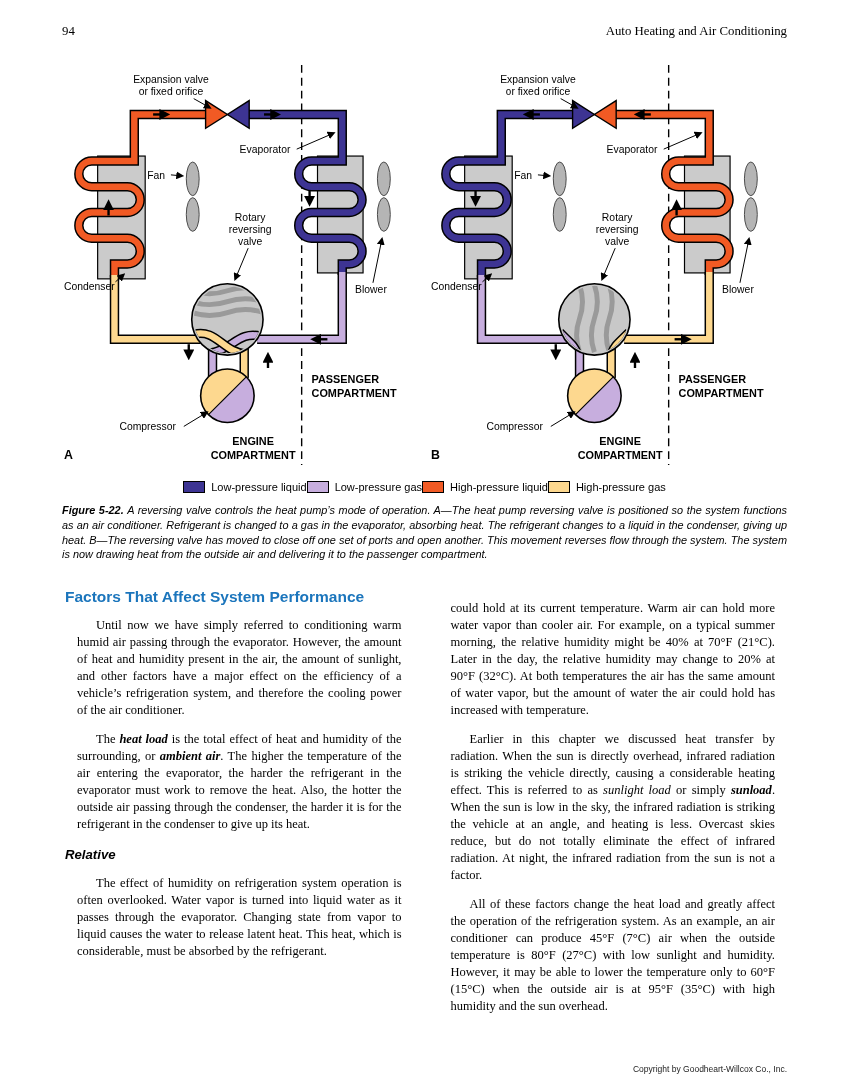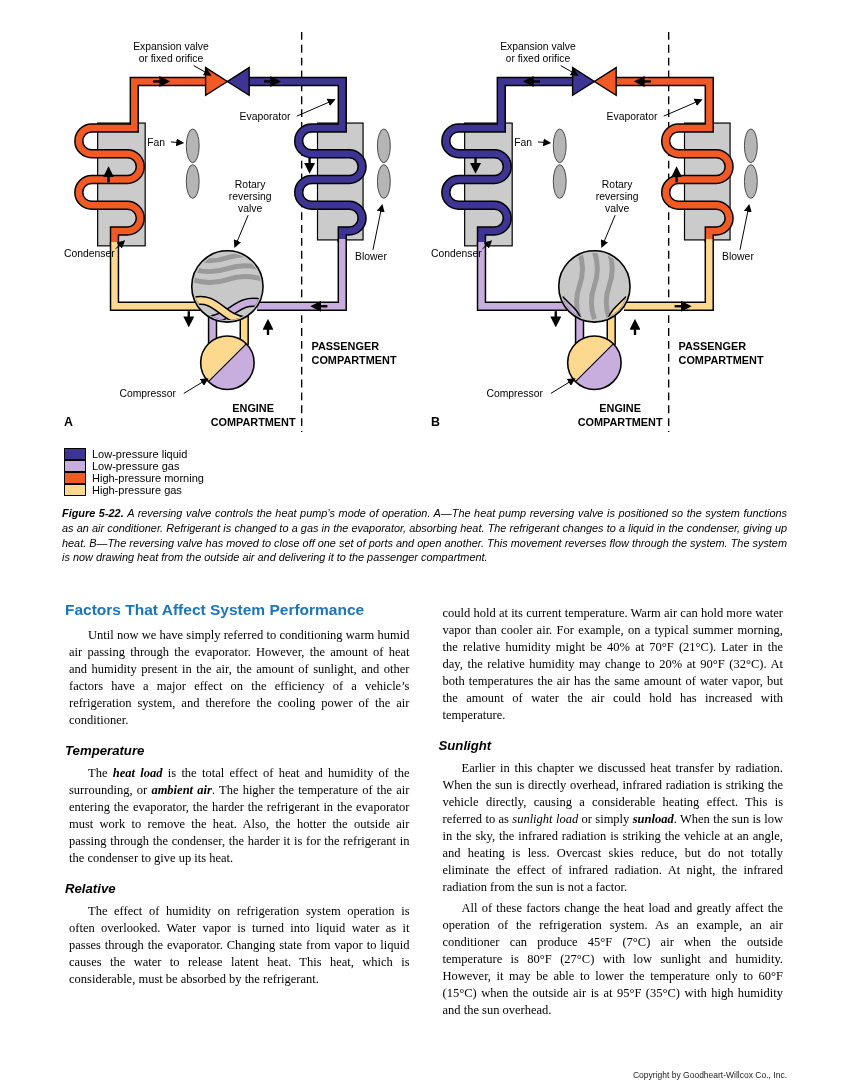--- a/index.html
+++ b/index.html
@@ -21,45 +21,49 @@
   .pipe { fill:none; stroke-width:6.5; }
   .hpl { stroke:#f15a24; } .hpg { stroke:#fdd88f; }
   .lpl { stroke:#3d3493; } .lpg { stroke:#c7aede; }
   .f-hpl { fill:#f15a24; stroke:#000; stroke-width:1.4; }
   .f-lpl { fill:#3d3493; stroke:#000; stroke-width:1.4; }
   .farrow { stroke:#000; stroke-width:2.4; }
   .leader line { stroke:#000; stroke-width:1; }
   .stripe { fill:none; stroke:#9a9a9a; stroke-width:5; }
 
   .legend { display:flex; justify-content:center; margin:9px 2px 10px 2px;
-            font-family:"Liberation Sans", sans-serif; font-size:11px;flex-direction:column; }
+            font-family:"Liberation Sans", sans-serif; font-size:11px; }
   .legend-item { display:inline-flex; align-items:center; gap:6px; }
 
   .caption { font-family:"Liberation Sans", sans-serif; font-style:italic; font-size:10.9px;
-             line-height:1.36; text-align:justify; margin-bottom:36px; }
+             line-height:1.36; text-align:justify; margin-bottom:26px; }
   .caption span { white-space:pre-wrap; }
 
   .cols { display:flex; gap:25px;justify-content:flex-end; }
   .col { width:348.5px; font-size:12.5px; line-height:17px; text-align:justify; }
-  .col p { text-indent:19px; margin:4px; }
+  .col p { text-indent:19px; margin:12px; }
   .col p.no-indent { text-indent:0; }
   .col p span { white-space:pre-wrap; }
   h2.heading { font-family:"Liberation Sans", sans-serif; font-size:15.5px; font-weight:bold;
                color:#1b75bc; margin:0 0 9px 0; }
   h3.subhead { font-family:"Liberation Sans", sans-serif; font-size:13.2px; font-style:italic;
                font-weight:bold; margin:13px 0 6px 0; }
 
-  .footer { position:absolute; right:62px; bottom:7px; font-family:"Liberation Sans", sans-serif;
+  .footer { position:absolute; right:62px; bottom:13px; font-family:"Liberation Sans", sans-serif;
             font-size:8.5px; color:#222; }
 </style>
 </head>
 <body>
 
 <div class="page">
 
+  <div class="header">
+    <span>94</span>
+    <span>Auto Heating and Air Conditioning</span>
+  </div>
 
   <div>
     <div class="diagrams">
 
       <svg class="diagram" width="362" height="415" viewBox="0 0 362 415">
         <defs>
           <marker id="ahF" markerUnits="userSpaceOnUse" markerWidth="11" markerHeight="11" viewBox="0 0 10 10" refX="7" refY="5" orient="auto">
               <path d="M0 0 L10 5 L0 10 Z"></path>
             </marker>
           <marker id="ahL" markerUnits="userSpaceOnUse" markerWidth="8" markerHeight="8" viewBox="0 0 10 10" refX="7" refY="5" orient="auto">
@@ -274,44 +278,42 @@
       <div class="legend-item">
         <svg width="22" height="12">
             <rect x="0.5" y="0.5" width="21" height="11" stroke="#000" fill="#c7aede"></rect>
           </svg>
         <span>Low-pressure gas</span>
       </div>
       <div class="legend-item">
         <svg width="22" height="12">
             <rect x="0.5" y="0.5" width="21" height="11" stroke="#000" fill="#f15a24"></rect>
           </svg>
-        <span>High-pressure morning</span>
+        <span>High-pressure liquid</span>
       </div>
       <div class="legend-item">
         <svg width="22" height="12">
             <rect x="0.5" y="0.5" width="21" height="11" stroke="#000" fill="#fdd88f"></rect>
           </svg>
         <span>High-pressure gas</span>
       </div>
     </div>
 
     <p class="caption"><span style="font-weight: bold; font-style: italic;">Figure 5-22. </span><span style="font-style: italic;">A reversing valve controls the heat pump’s mode of operation. A—The heat pump reversing valve is positioned so the system functions as an air conditioner. Refrigerant is changed to a gas in the evaporator, absorbing heat. The refrigerant changes to a liquid in the condenser, giving up heat. B—The reversing valve has moved to close off one set of ports and open another. This movement reverses flow through the system. The system is now drawing heat from the outside air and delivering it to the passenger compartment.</span></p>
   </div>
 
   <div class="cols">
     <div class="col">
       <h2 class="heading">Factors That Affect System Performance</h2>
       <p>Until now we have simply referred to conditioning warm humid air passing through the evaporator. However, the amount of heat and humidity present in the air, the amount of sunlight, and other factors have a major effect on the efficiency of a vehicle’s refrigeration system, and therefore the cooling power of the air conditioner.</p>
-      <h3 class="subhead">Temperature</h3>
       <p><span>The </span><span style="font-weight: bold; font-style: italic;">heat load</span><span> is the total effect of heat and humidity of the surrounding, or </span><span style="font-weight: bold; font-style: italic;">ambient air</span><span>. The higher the temperature of the air entering the evaporator, the harder the refrigerant in the evaporator must work to remove the heat. Also, the hotter the outside air passing through the condenser, the harder it is for the refrigerant in the condenser to give up its heat.</span></p>
       <h3 class="subhead">Relative</h3>
       <p>The effect of humidity on refrigeration system operation is often overlooked. Water vapor is turned into liquid water as it passes through the evaporator. Changing state from vapor to liquid causes the water to release latent heat. This heat, which is considerable, must be absorbed by the refrigerant.</p>
     </div>
     <div class="col">
       <p class="no-indent">could hold at its current temperature. Warm air can hold more water vapor than cooler air. For example, on a typical summer morning, the relative humidity might be 40% at 70°F (21°C). Later in the day, the relative humidity may change to 20% at 90°F (32°C). At both temperatures the air has the same amount of water vapor, but the amount of water the air could hold has increased with temperature.</p>
-      <h3 class="subhead">Sunlight</h3>
       <p><span>Earlier in this chapter we discussed heat transfer by radiation. When the sun is directly overhead, infrared radiation is striking the vehicle directly, causing a considerable heating effect. This is referred to as </span><span style="font-style: italic;">sunlight load</span><span> or simply </span><span style="font-weight: bold; font-style: italic;">sunload</span><span>. When the sun is low in the sky, the infrared radiation is striking the vehicle at an angle, and heating is less. Overcast skies reduce, but do not totally eliminate the effect of infrared radiation. At night, the infrared radiation from the sun is not a factor.</span></p>
       <p>All of these factors change the heat load and greatly affect the operation of the refrigeration system. As an example, an air conditioner can produce 45°F (7°C) air when the outside temperature is 80°F (27°C) with low sunlight and humidity. However, it may be able to lower the temperature only to 60°F (15°C) when the outside air is at 95°F (35°C) with high humidity and the sun overhead.</p>
     </div>
   </div>
 
   <div class="footer">Copyright by Goodheart-Willcox Co., Inc.</div>
 </div>
 
 </body></html>

